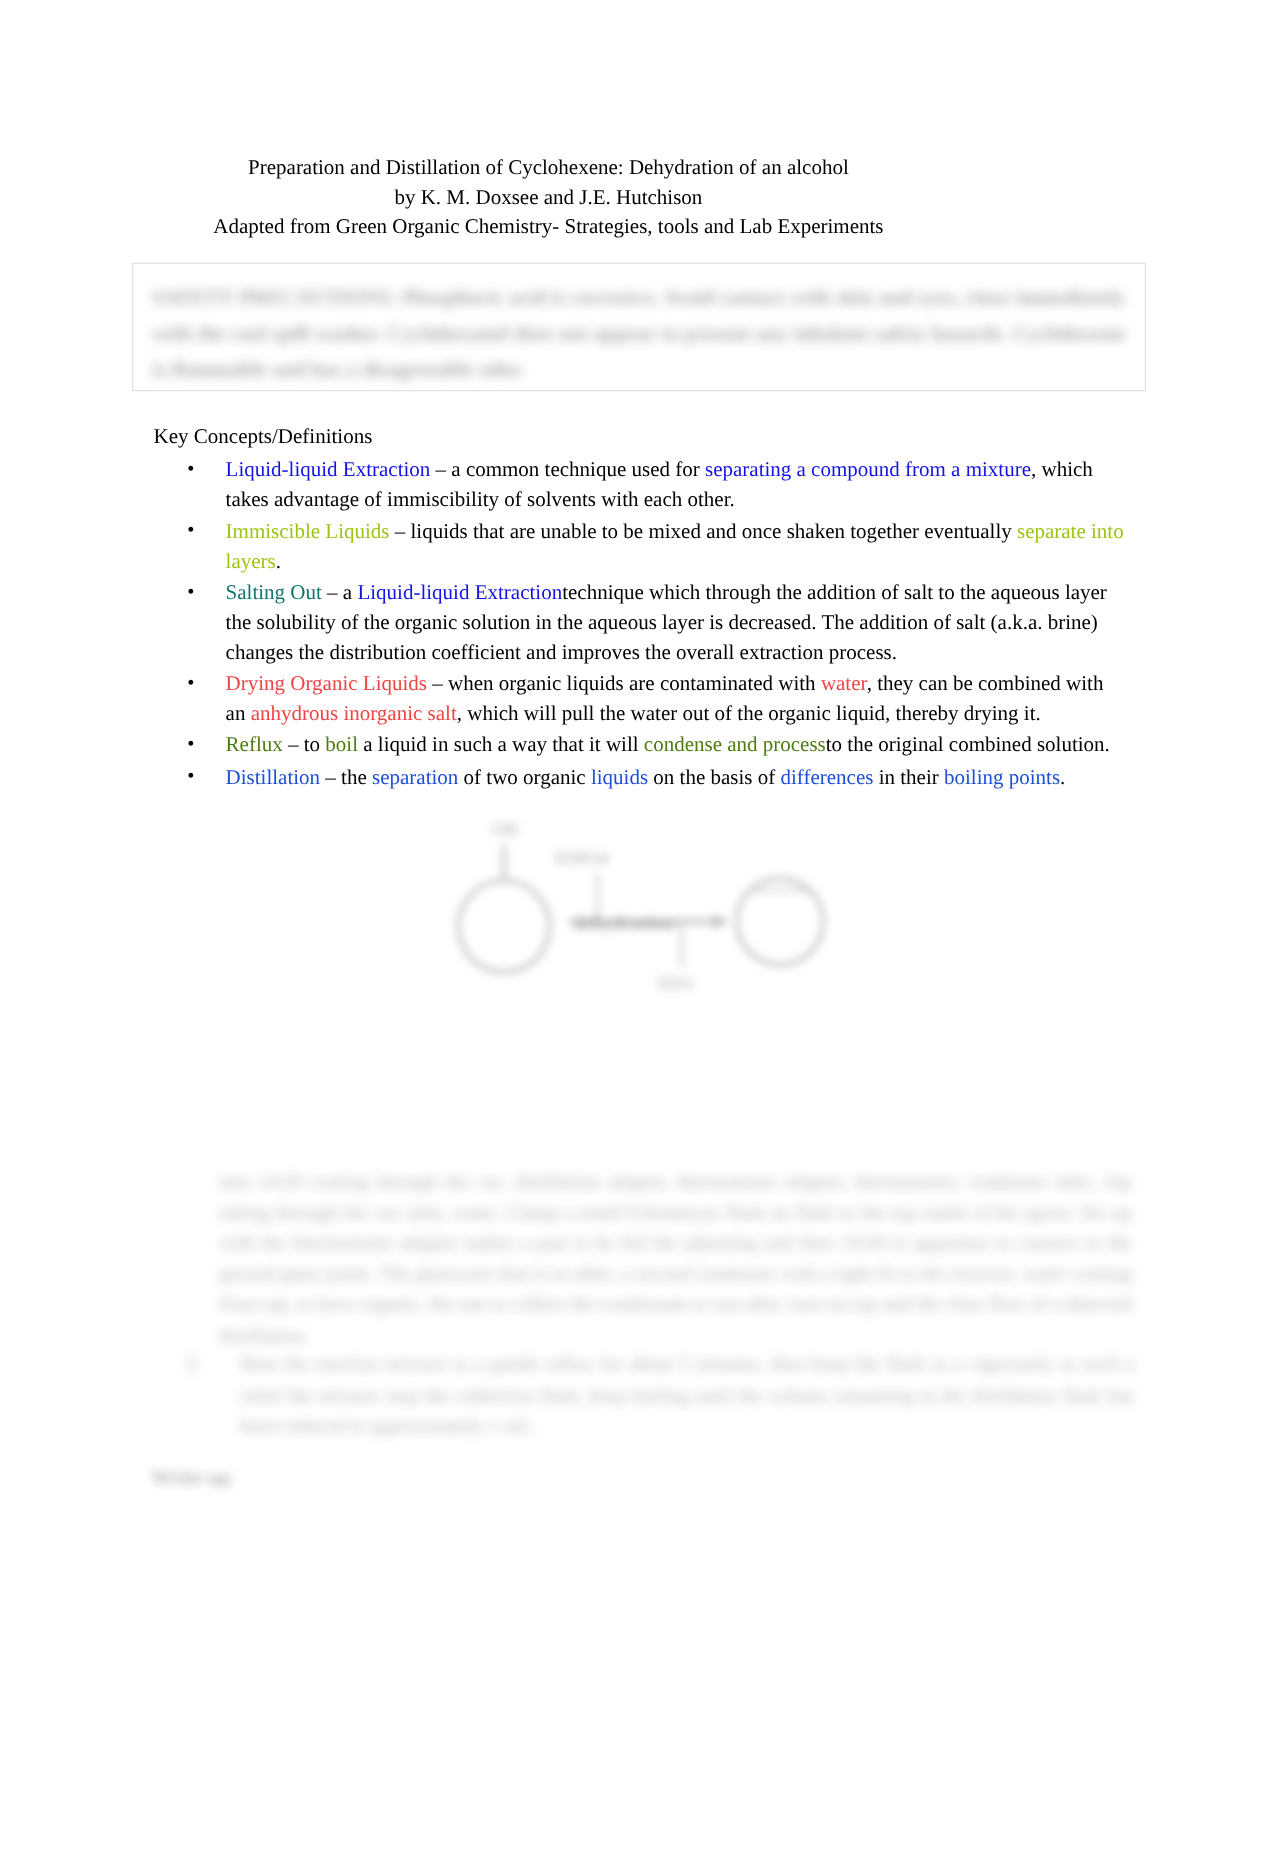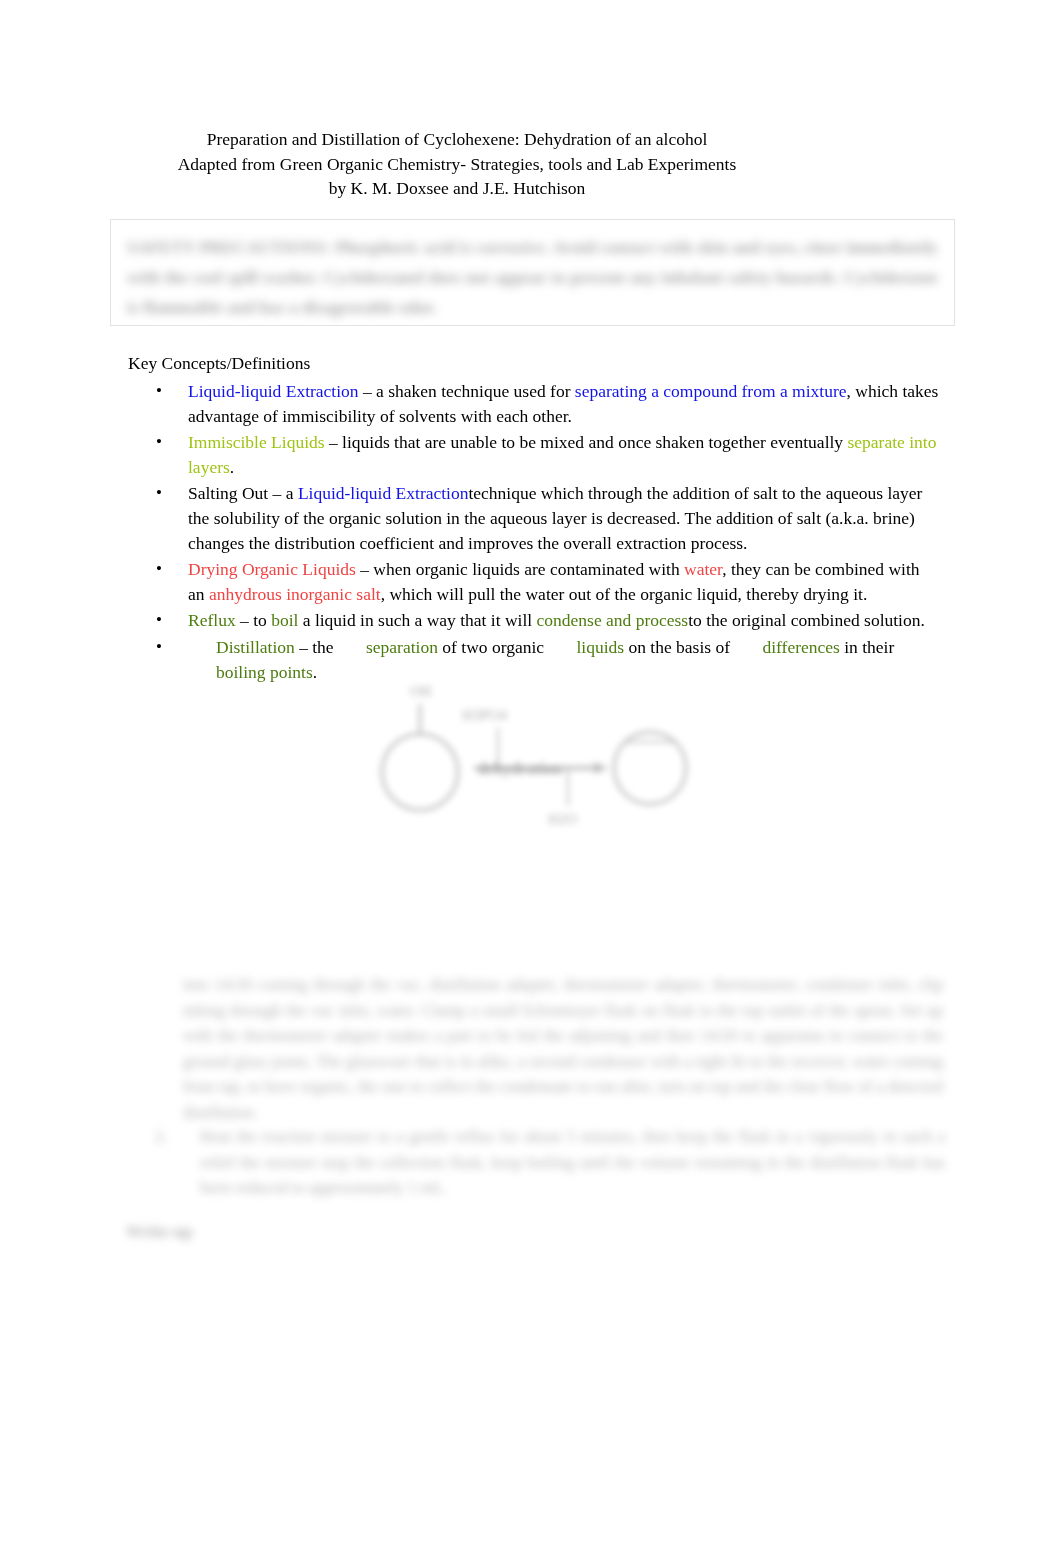--- a/index.html
+++ b/index.html
@@ -88,24 +88,24 @@
     position: absolute;
     left: 28px;
     top: 0;
     font-size: 17px;
     line-height: 24.6px;
   }
 
   
   .c-blue    { color: #1313e6; }
   .c-yellowgreen { color: #9dc412; }
-  .c-gold    { color: #000000; }
+  .c-gold    { color: #0f766e; }
   .c-orangered { color: #ef4444; }
   .c-seagreen { color: #4d7c0f; }
-  .c-magenta { color: #4d7c0f; margin-left: 28px; }
+  .c-magenta { color: #1d4ed8; }
 
   
   .scheme {
     position: absolute;
     left: 362px;
     top: 676px;
     width: 348px;
     height: 168px;
     filter: blur(3.4px);
     opacity: 0.55;
@@ -171,32 +171,32 @@
     opacity: 0.55;
   }
 </style>
 </head>
 <body>
 
 <div class="page">
 
   <div class="title-block">
     <span class="title-line">Preparation and Distillation of Cyclohexene: Dehydration of an alcohol</span>
+    <span class="title-line">by K. M. Doxsee and J.E. Hutchison</span>
     <span class="title-line">Adapted from Green Organic Chemistry- Strategies, tools and Lab Experiments</span>
-    <span class="title-line">by K. M. Doxsee and J.E. Hutchison</span>
   </div>
 
   <div class="safety-box">
     <div class="safety-text">SAFETY PRECAUTIONS: Phosphoric acid is corrosive. Avoid contact with skin and eyes, rinse immediately with the cool spill washer. Cyclohexanol does not appear to present any inhalant safety hazards. Cyclohexene is flammable and has a disagreeable odor.</div>
   </div>
 
   <div class="section-head">Key Concepts/Definitions</div>
 
   <ul class="concept-list" id="concept-list">
-  <li class="concept-item"><span class="bullet">•</span><span class="c-blue">Liquid-liquid Extraction</span><span class="">  – a shaken technique used for </span><span class="c-blue">separating a compound from a mixture</span><span class="">, which takes advantage of immiscibility of solvents with each other.</span></li>
+  <li class="concept-item"><span class="bullet">•</span><span class="c-blue">Liquid-liquid Extraction</span><span class="">  – a common technique used for </span><span class="c-blue">separating a compound from a mixture</span><span class="">, which takes advantage of immiscibility of solvents with each other.</span></li>
       <li class="concept-item"><span class="bullet">•</span><span class="c-yellowgreen">Immiscible Liquids</span><span class="">  – liquids that are unable to be mixed and once shaken together eventually </span><span class="c-yellowgreen">separate into layers</span><span class="">.</span></li>
       <li class="concept-item"><span class="bullet">•</span><span class="c-gold">Salting Out</span><span class="">  – a </span><span class="c-blue">Liquid-liquid Extraction</span><span class="">technique which through the addition of salt to the aqueous layer the solubility of the organic solution in the aqueous layer is decreased. The addition of salt (a.k.a. brine) changes the distribution coefficient and improves the overall extraction process.</span></li>
       <li class="concept-item"><span class="bullet">•</span><span class="c-orangered">Drying Organic Liquids</span><span class="">  – when organic liquids are contaminated with </span><span class="c-orangered">water</span><span class="">, they can be combined with an </span><span class="c-orangered">anhydrous inorganic salt</span><span class="">, which will pull the water out of the organic liquid, thereby drying it.</span></li>
       <li class="concept-item"><span class="bullet">•</span><span class="c-seagreen">Reflux</span><span class=""> – to </span><span class="c-seagreen">boil</span><span class=""> a liquid in such a way that it will </span><span class="c-seagreen">condense and process</span><span class="">to the original combined solution.</span></li>
       <li class="concept-item"><span class="bullet">•</span><span class="c-magenta">Distillation</span><span class="">  – the </span><span class="c-magenta">separation</span><span class=""> of two organic </span><span class="c-magenta">liquids</span><span class=""> on the basis of </span><span class="c-magenta">differences</span><span class=""> in their </span><span class="c-magenta">boiling points</span><span class="">.</span></li>
     </ul>
 
   <div class="scheme">
     <svg width="348" height="168" viewBox="0 0 348 168" xmlns="http://www.w3.org/2000/svg">
 

